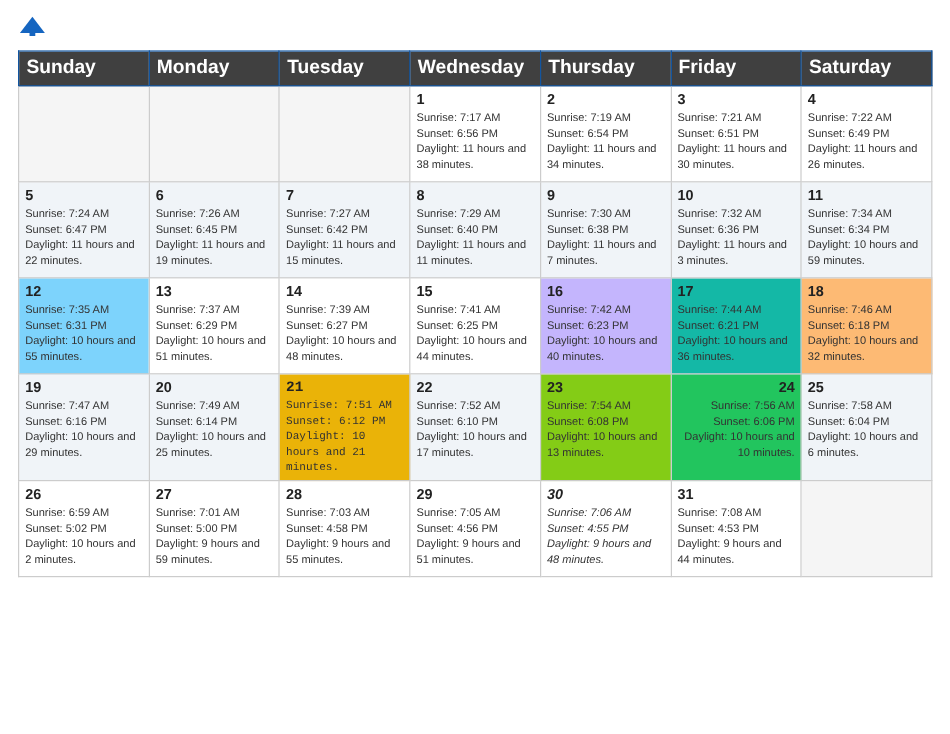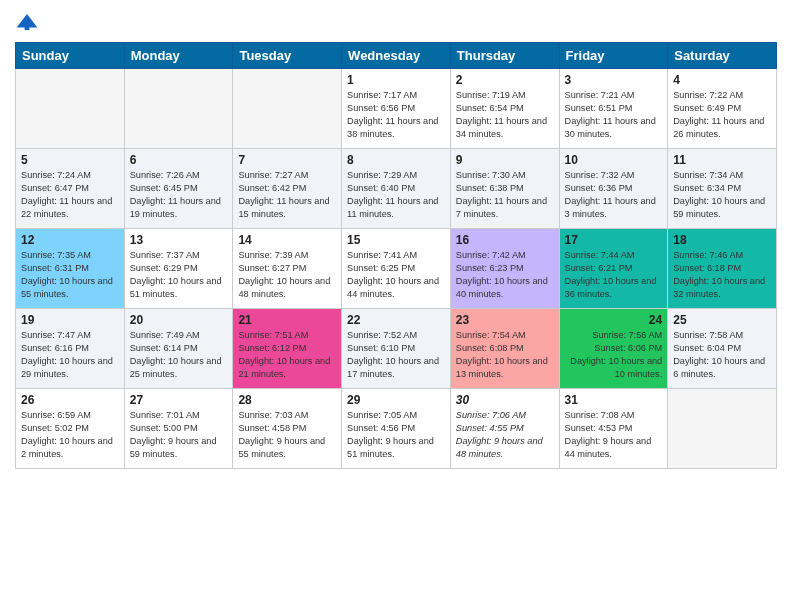--- a/index.html
+++ b/index.html
@@ -50,25 +50,25 @@
       font-size: 14px;
       color: #444;
     }
     .calendar {
       width: 100%;
       border-collapse: collapse;
       border: 1px solid #ccc;
       font-size: 10px;
     }
     .calendar th {
-      background-color: #0369a1;
+      background-color: #404040;
       color: #fff;
       text-align: left;
       padding: 5px 6px;
-      font-size: 13px;
+      font-size: 16px;
       font-weight: bold;
       border: 1px solid #1255a0;
     }
     .calendar td {
       border: 1px solid #ccc;
       vertical-align: top;
       padding: 4px 5px;
       height: 80px;
       width: calc(100% / 7);
       background: #fff;
@@ -197,43 +197,43 @@
             <div class="day-info">Sunrise: 7:41 AM<br>Sunset: 6:25 PM<br>Daylight: 10 hours and 44 minutes.</div>
           </td>
           <td style="background: #c4b5fd;">
             <div class="day-number">16</div>
             <div class="day-info">Sunrise: 7:42 AM<br>Sunset: 6:23 PM<br>Daylight: 10 hours and 40 minutes.</div>
           </td>
           <td style="background: #14b8a6;">
             <div class="day-number">17</div>
             <div class="day-info">Sunrise: 7:44 AM<br>Sunset: 6:21 PM<br>Daylight: 10 hours and 36 minutes.</div>
           </td>
-          <td style="background: #14b8a6;">
+          <td style="background: #fdba74;">
             <div class="day-number">18</div>
             <div class="day-info">Sunrise: 7:46 AM<br>Sunset: 6:18 PM<br>Daylight: 10 hours and 32 minutes.</div>
           </td>
         </tr>
         <tr>
           <td style="background: rgb(240, 244, 248);">
             <div class="day-number">19</div>
             <div class="day-info">Sunrise: 7:47 AM<br>Sunset: 6:16 PM<br>Daylight: 10 hours and 29 minutes.</div>
           </td>
           <td style="background: rgb(240, 244, 248);">
             <div class="day-number">20</div>
             <div class="day-info">Sunrise: 7:49 AM<br>Sunset: 6:14 PM<br>Daylight: 10 hours and 25 minutes.</div>
           </td>
-          <td style="background: #ec4899;">
+          <td style="background: #eab308; font-family: Liberation Mono, monospace;">
             <div class="day-number">21</div>
             <div class="day-info">Sunrise: 7:51 AM<br>Sunset: 6:12 PM<br>Daylight: 10 hours and 21 minutes.</div>
           </td>
           <td style="background: rgb(240, 244, 248);">
             <div class="day-number">22</div>
             <div class="day-info">Sunrise: 7:52 AM<br>Sunset: 6:10 PM<br>Daylight: 10 hours and 17 minutes.</div>
           </td>
-          <td style="background: #fca5a5;">
+          <td style="background: #84cc16;">
             <div class="day-number">23</div>
             <div class="day-info">Sunrise: 7:54 AM<br>Sunset: 6:08 PM<br>Daylight: 10 hours and 13 minutes.</div>
           </td>
           <td style="background: #22c55e; text-align: right;">
             <div class="day-number">24</div>
             <div class="day-info">Sunrise: 7:56 AM<br>Sunset: 6:06 PM<br>Daylight: 10 hours and 10 minutes.</div>
           </td>
           <td style="background: rgb(240, 244, 248);">
             <div class="day-number">25</div>
             <div class="day-info">Sunrise: 7:58 AM<br>Sunset: 6:04 PM<br>Daylight: 10 hours and 6 minutes.</div>

